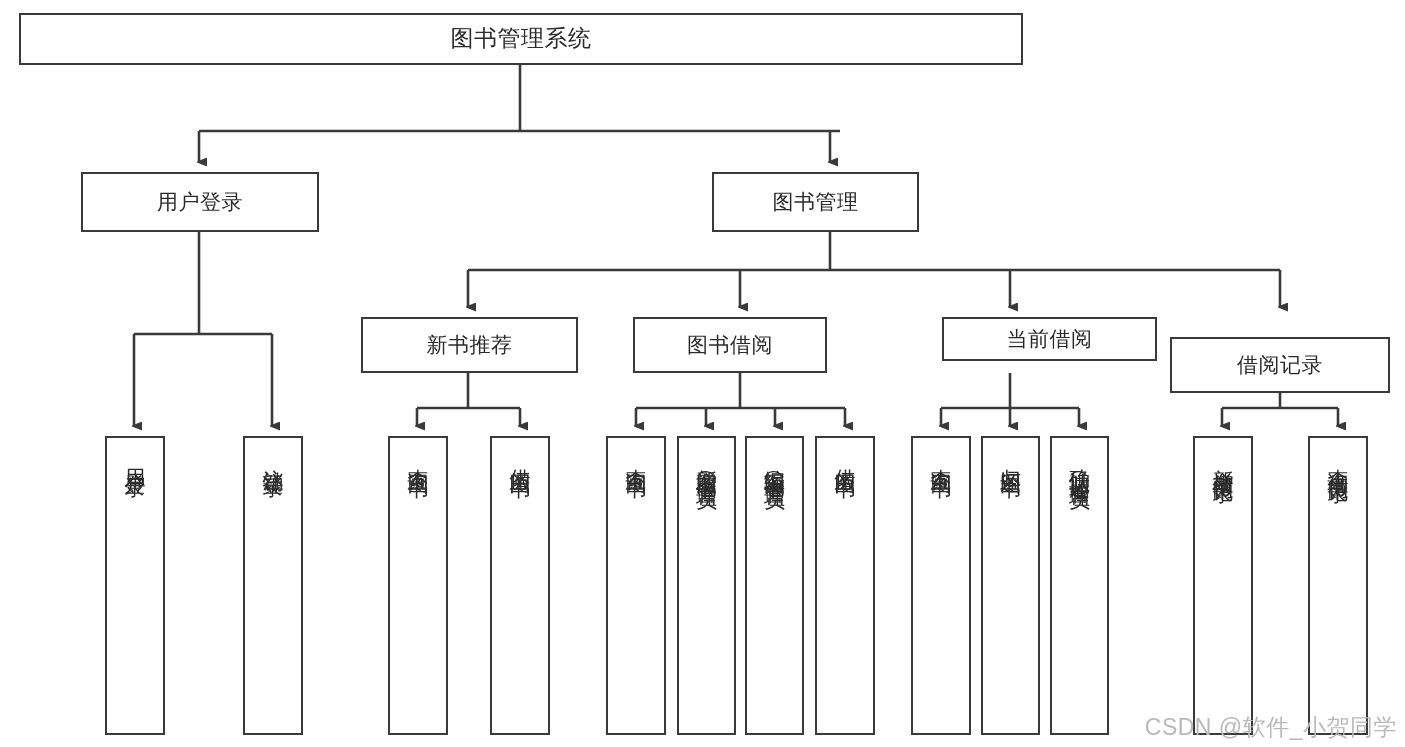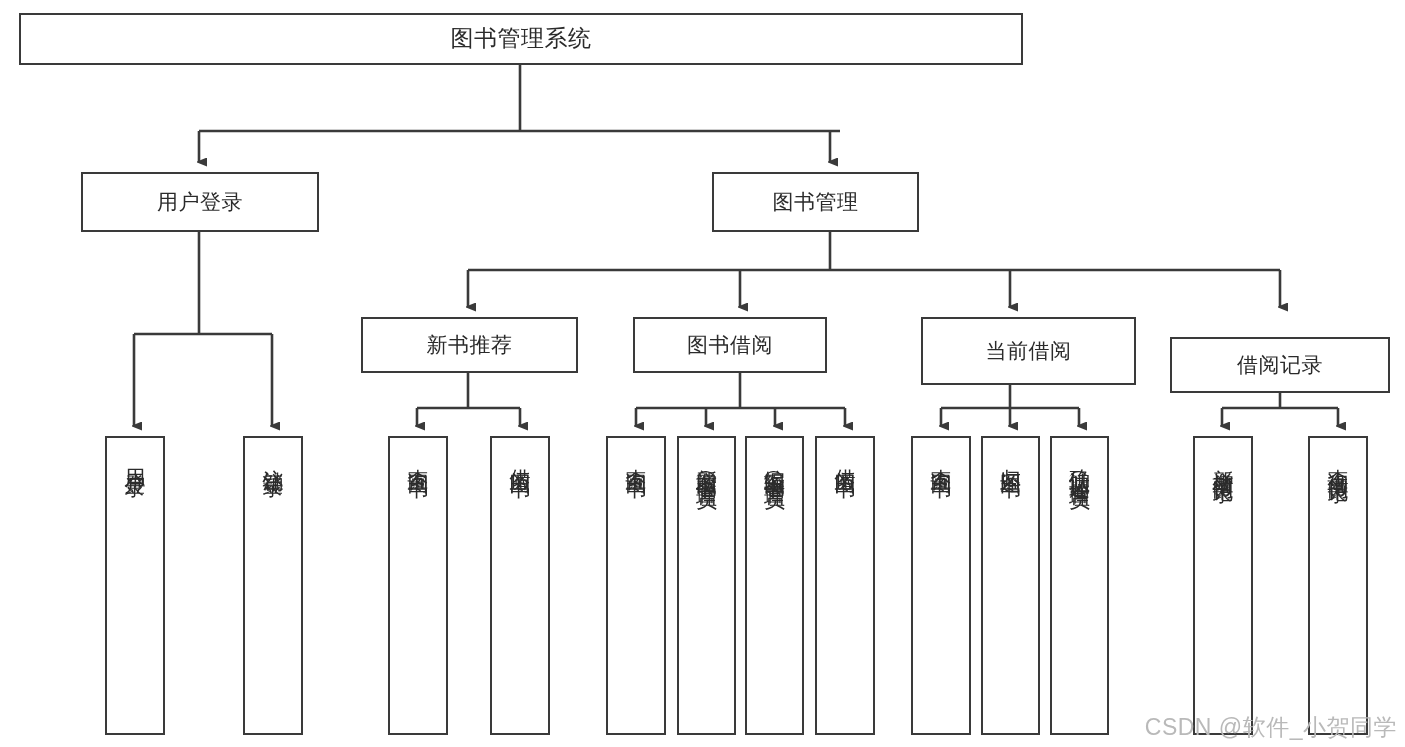--- a/index.html
+++ b/index.html
@@ -135,21 +135,21 @@
   <div class="node horiz" style="left:712px; top:172px; width:207px; height:60px;">
     <span class="label">图书管理</span>
   </div>
 
   <div class="node horiz" style="left:361px; top:317px; width:217px; height:56px;">
     <span class="label">新书推荐</span>
   </div>
   <div class="node horiz" style="left:633px; top:317px; width:194px; height:56px;">
     <span class="label">图书借阅</span>
   </div>
-  <div class="node horiz" style="left:921px; top:317px; width:215px; height:68px;">
+  <div class="node horiz" style="left:942px; top:317px; width:215px; height:44px;">
     <span class="label">当前借阅</span>
   </div>
   <div class="node horiz" style="left:1170px; top:317px; width:220px; height:56px;margin-top:20px;">
     <span class="label">借阅记录</span>
   </div>
 
   <div class="node vert" style="left:105px; top:436px; width:60px; height:299px;">
     <span class="label">用户登录</span>
   </div>
   <div class="node vert" style="left:243px; top:436px; width:60px; height:299px;">

